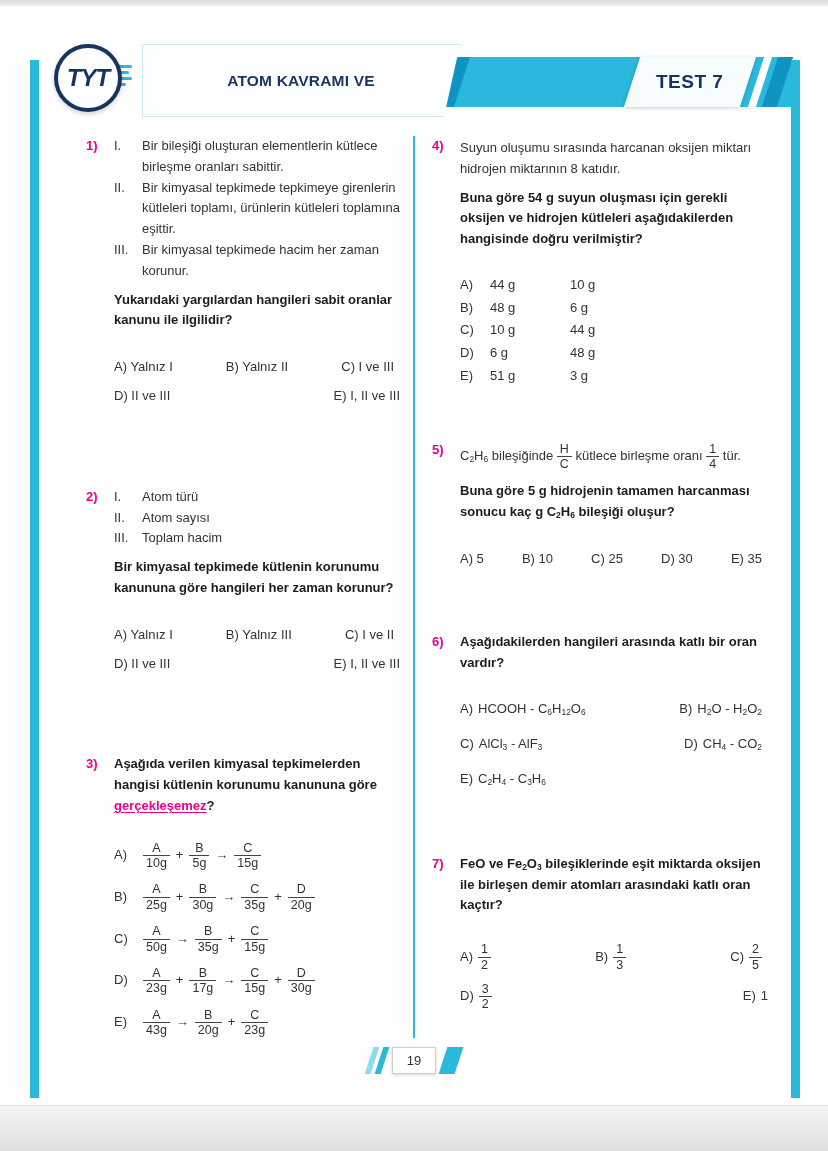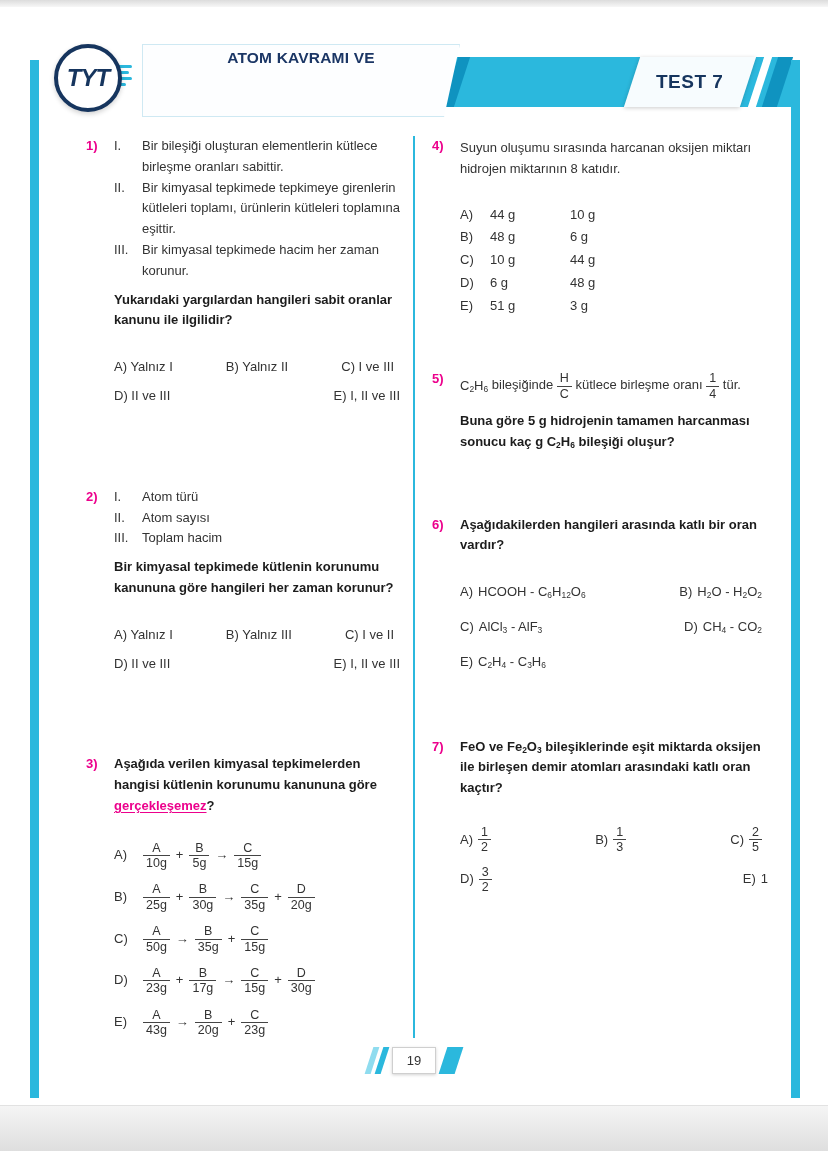--- a/index.html
+++ b/index.html
@@ -17,21 +17,21 @@
 
   
   .band { position:absolute; left:436px; top:57px; width:356px; height:50px; background:#2bb8dd; }
   .band-notch { position:absolute; left:450px; top:57px; width:12px; height:50px; background:#0f93c0; transform:skewX(-18deg); }
   .accent-gap { position:absolute; left:756px; top:57px; width:8px; height:50px; background:#ffffff; transform:skewX(-18deg); }
   .accent-dark { position:absolute; left:770px; top:57px; width:15px; height:50px; background:#0f93c0; transform:skewX(-18deg); }
 
   .title-box { position:absolute; left:142px; top:44px; width:318px; height:73px; background:#fdfeff;
     border:1px solid #cfe9f3; box-shadow:0 2px 5px rgba(0,0,0,.10);
     clip-path:polygon(0 0, 100% 0, calc(100% - 16px) 100%, 0 100%);
-    display:flex; flex-direction:column; align-items:center; justify-content:flex-start; }
+    display:flex; flex-direction:column; align-items:center; justify-content:center; }
   .title-box .t { color:#1b3665; font-weight:700; font-size:15.5px; line-height:1.65; letter-spacing:.2px; }
 
   .logo { position:absolute; left:54px; top:44px; width:68px; height:68px; border-radius:50%;
     background:#fff; border:4px solid #16355e; box-shadow:0 2px 5px rgba(0,0,0,.18);
     display:flex; align-items:center; justify-content:center; z-index:2; }
   .logo .t { font-style:italic; font-weight:800; font-size:24px; color:#16355e; letter-spacing:-1px; }
   .logo-waves { position:absolute; left:118px; top:65px; display:flex; flex-direction:column; gap:3px; z-index:1; }
   .logo-waves i { display:block; height:3px; background:#2bb8dd; border-radius:2px; }
   .logo-waves i:nth-child(1){width:14px;} .logo-waves i:nth-child(2){width:11px;} .logo-waves i:nth-child(3){width:14px;} .logo-waves i:nth-child(4){width:8px;}
 
@@ -294,20 +294,21 @@
     </section>
 
   </div>
 
   <div class="col right">
 
     <section class="q">
       <span class="qnum">4)</span>
       <div class="qbody">
         <p class="intro">Suyun oluşumu sırasında harcanan oksijen miktarı hidrojen miktarının 8 katıdır.</p>
+        <p class="stem">Buna göre 54 g suyun oluşması için gerekli oksijen ve hidrojen kütleleri aşağıdakilerden hangisinde doğru verilmiştir?</p>
         <div class="t4">
           <div class="trow">
             <span>A)</span>
             <span>44 g</span>
             <span>10 g</span>
           </div>
           <div class="trow">
             <span>B)</span>
             <span>48 g</span>
             <span>6 g</span>
@@ -335,20 +336,27 @@
       <span class="qnum">5)</span>
       <div class="qbody">
         <p class="intro" style="line-height:1.8"><span>C<sub>2</sub>H<sub>6</sub></span><span> bileşiğinde </span> <span class="frac">
               <span class="num">H</span>
               <span class="den">C</span>
             </span> <span> kütlece birleşme oranı </span> <span class="frac">
               <span class="num">1</span>
               <span class="den">4</span>
             </span><span> tür.</span></p>
         <p class="stem" style="margin-top:10px"><span>Buna göre 5 g hidrojenin tamamen harcanması sonucu kaç g </span><span>C<sub>2</sub>H<sub>6</sub></span><span> bileşiği oluşur?</span></p>
+        <div class="opts-row spread">
+          <span>A) 5</span>
+          <span>B) 10</span>
+          <span>C) 25</span>
+          <span>D) 30</span>
+          <span>E) 35</span>
+        </div>
       </div>
     </section>
 
     <section class="q m62">
       <span class="qnum">6)</span>
       <div class="qbody">
         <p class="stem" style="margin-top:0">Aşağıdakilerden hangileri arasında katlı bir oran vardır?</p>
         <div class="opts-row spread">
           <span class="fopt">
               <span>A)</span>

